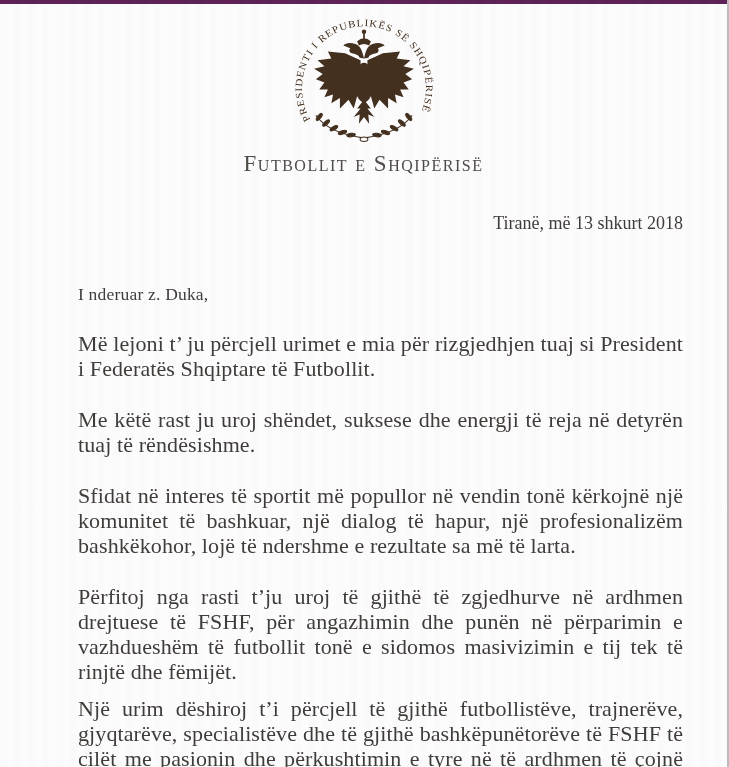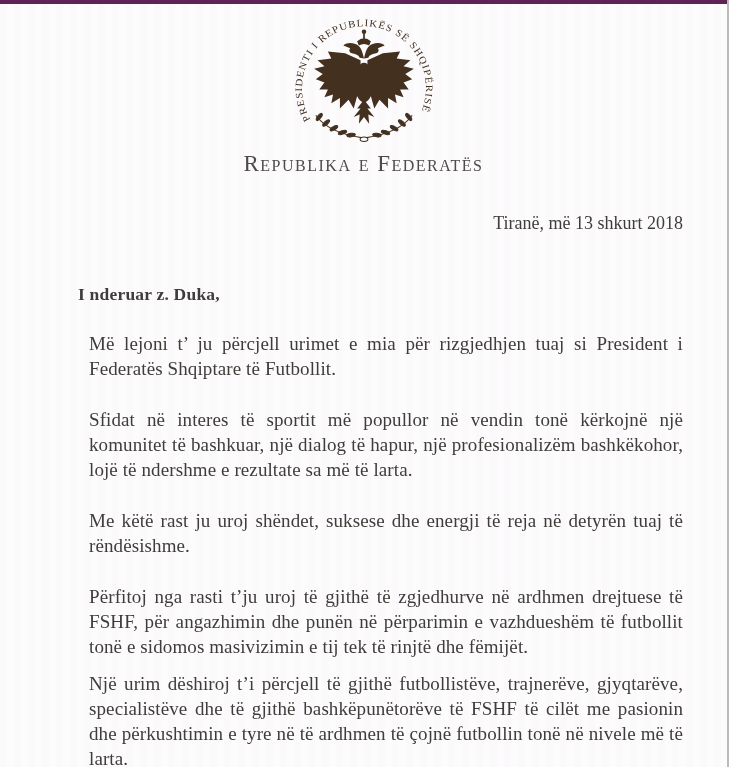--- a/index.html
+++ b/index.html
@@ -45,26 +45,26 @@
     font-size: 18px;
     color: #3f3d3a;
   }
   .content {
     padding: 0 44px 0 78px;
     color: #3f3d3a;
   }
   .salutation {
     margin-top: 50px;
     font-size: 17.5px;
-    font-weight: bold;
+    font-weight: normal;
     letter-spacing: 0.2px;
   }
   .para {
-    margin: 26px 0 0 11px;
-    font-size: 19px;
+    margin: 26px 0 0 0;
+    font-size: 22px;
     line-height: 25px;
     text-align: justify;
     letter-spacing: 0.1px;
   }
   .para.tight { margin-top: 12px; }
 </style>
 </head>
 <body>
 
 <div class="page">
@@ -107,29 +107,29 @@
           <ellipse cx="135" cy="135" rx="5" ry="2" transform="rotate(30 135 135)"></ellipse>
           <ellipse cx="125" cy="140" rx="5" ry="2" transform="rotate(18 125 140)"></ellipse>
           <ellipse cx="115" cy="143" rx="5" ry="2" transform="rotate(9 115 143)"></ellipse>
         </g>
         <ellipse cx="100" cy="148" rx="4.5" ry="2.6" fill="none"></ellipse>
       </g>
     </svg>
   </div>
 
   <div class="letterhead">
-    <div class="line">Republika e Federatës</div>
+    <div class="line">Futbollit e Shqipërisë</div>
   </div>
 
   <div class="date-line">Tiranë, më 13 shkurt 2018</div>
 
   <div class="content">
     <div class="salutation">I nderuar z. Duka,</div>
 
     <p class="para">Më lejoni t’ ju përcjell urimet e mia për rizgjedhjen tuaj si President i Federatës Shqiptare të Futbollit.</p>
+    <p class="para">Me këtë rast ju uroj shëndet, suksese dhe energji të reja në detyrën tuaj të rëndësishme.</p>
     <p class="para">Sfidat në interes të sportit më popullor në vendin tonë kërkojnë një komunitet të bashkuar, një dialog të hapur, një profesionalizëm bashkëkohor, lojë të ndershme e rezultate sa më të larta.</p>
-    <p class="para">Me këtë rast ju uroj shëndet, suksese dhe energji të reja në detyrën tuaj të rëndësishme.</p>
     <p class="para">Përfitoj nga rasti t’ju uroj të gjithë të zgjedhurve në ardhmen drejtuese të FSHF, për angazhimin dhe punën në përparimin e vazhdueshëm të futbollit tonë e sidomos masivizimin e tij tek të rinjtë dhe fëmijët.</p>
     <p class="para tight">Një urim dëshiroj t’i përcjell të gjithë futbollistëve, trajnerëve, gjyqtarëve, specialistëve dhe të gjithë bashkëpunëtorëve të FSHF të cilët me pasionin dhe përkushtimin e tyre në të ardhmen të çojnë futbollin tonë në nivele më të larta.</p>
 
   </div>
 
 </div>
 
 </body></html>

